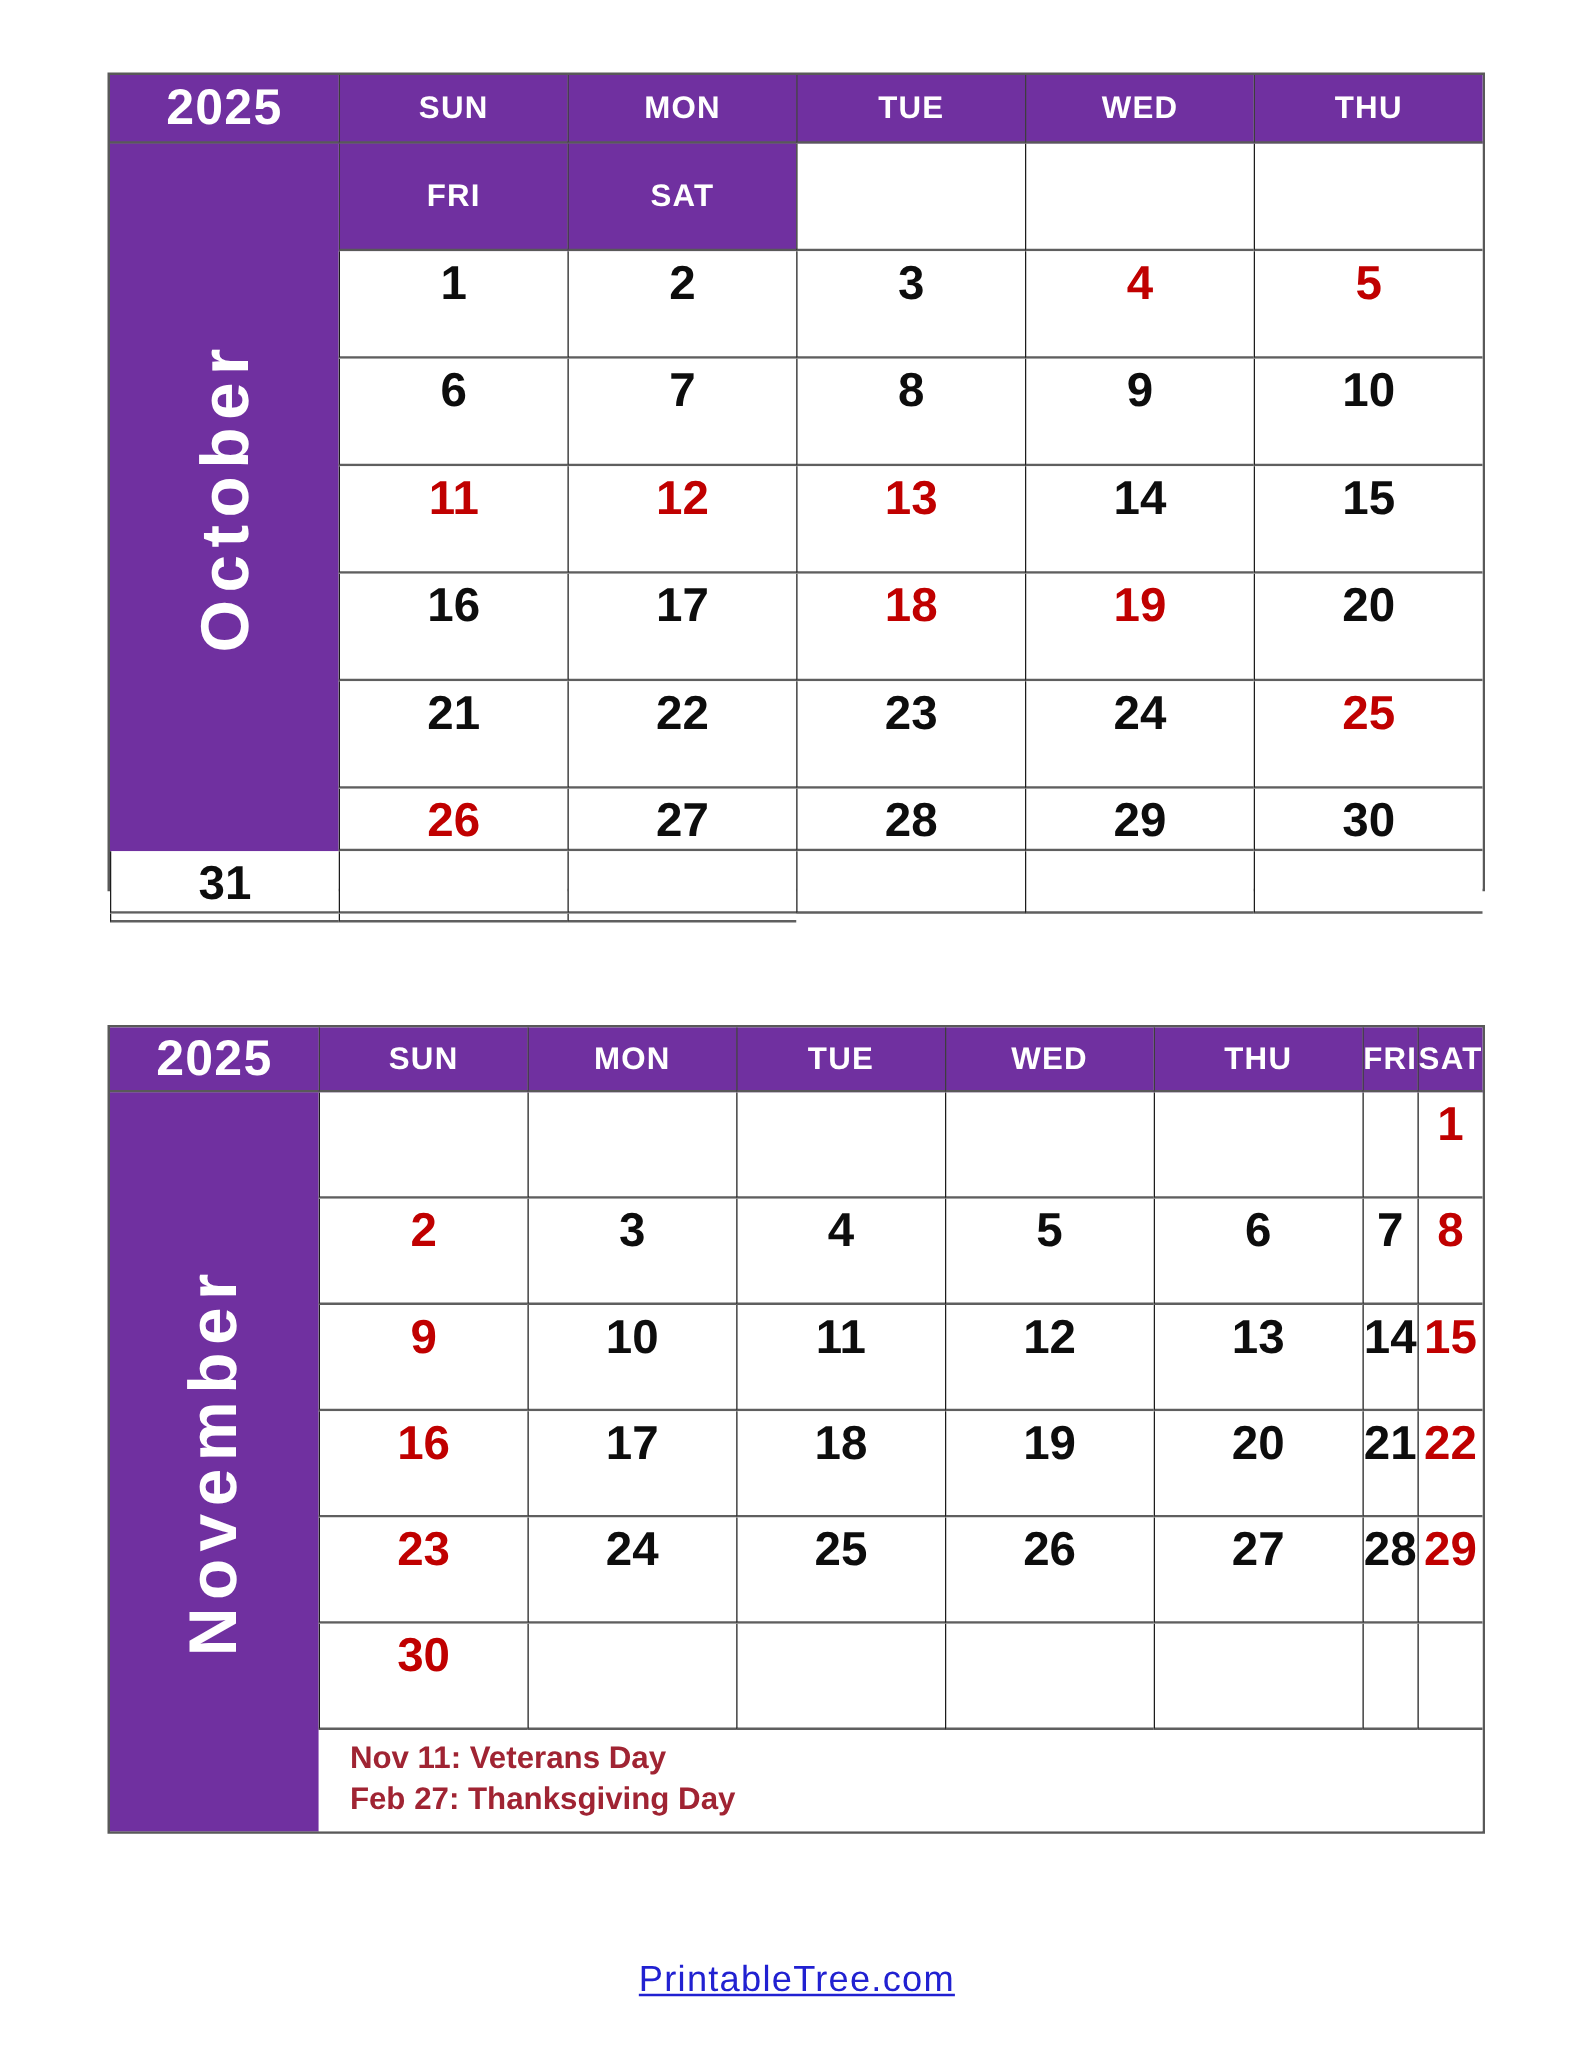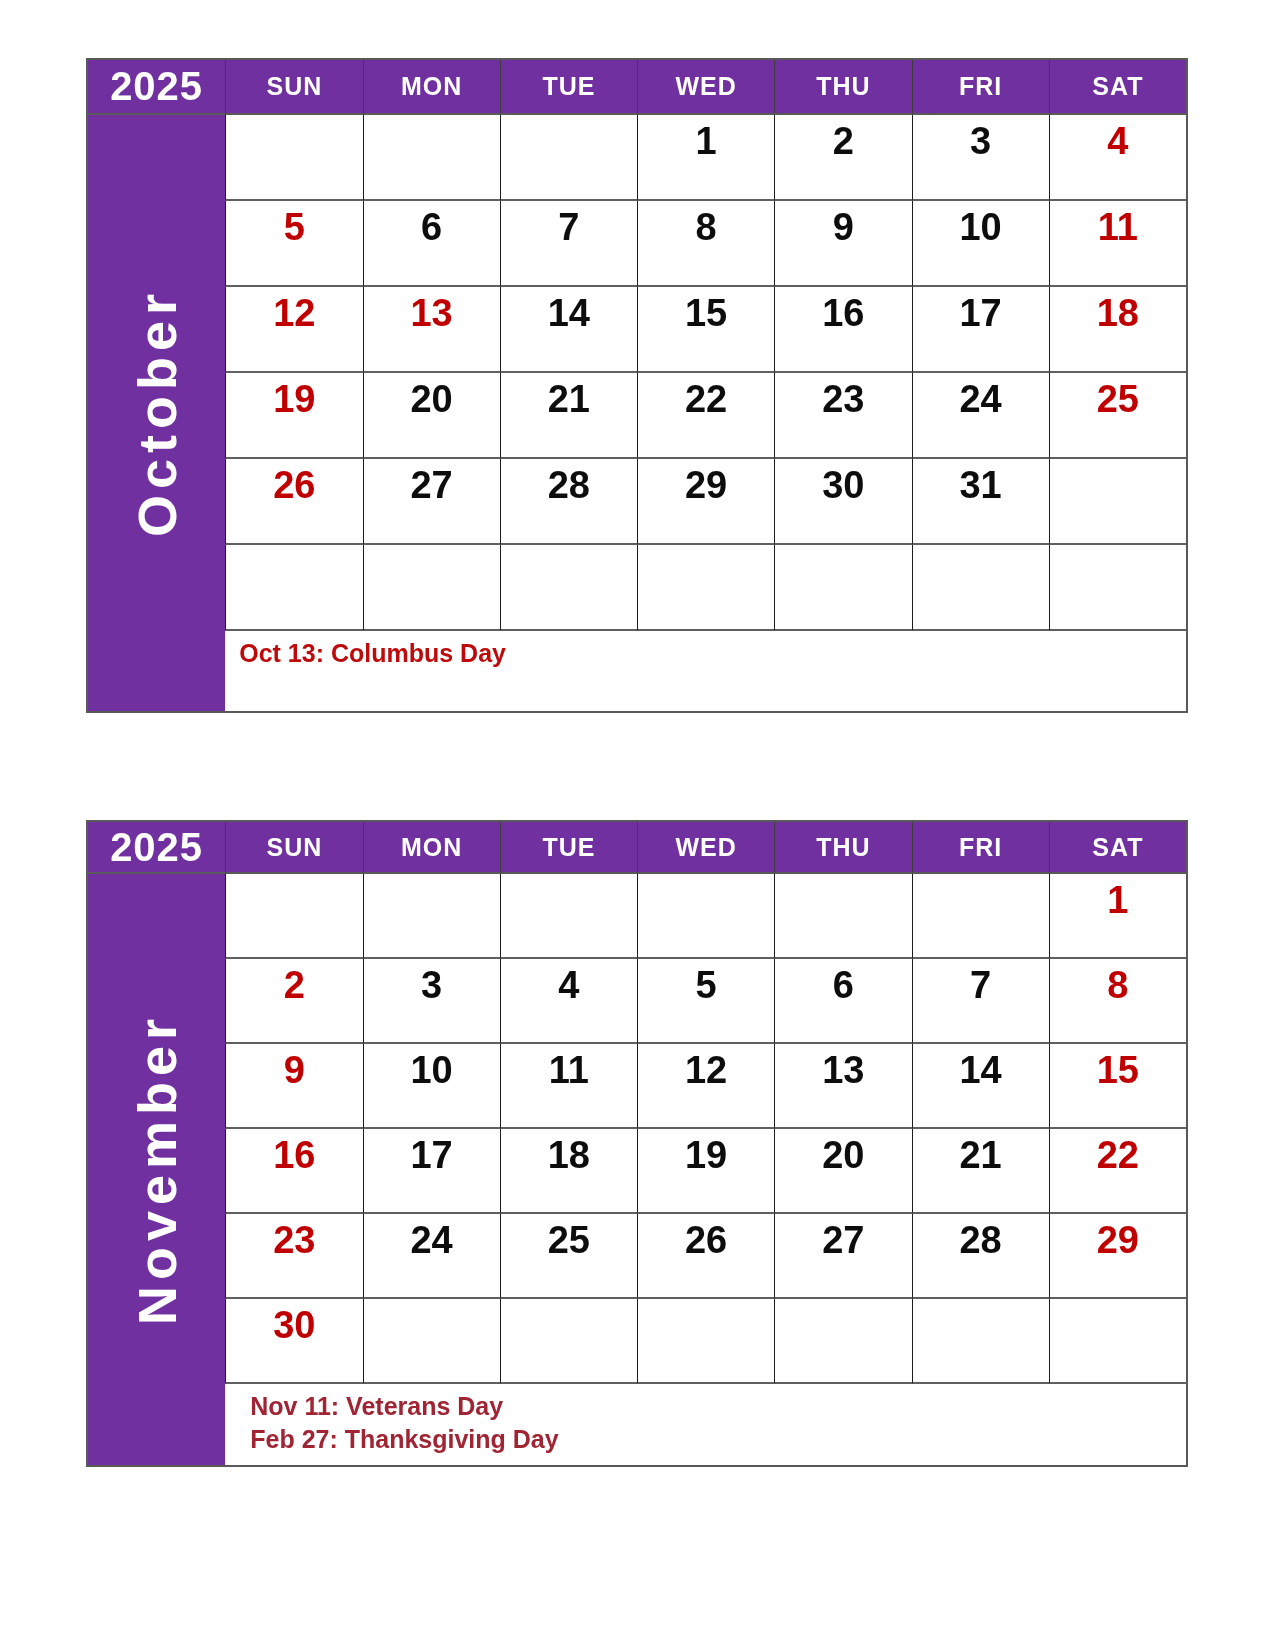--- a/index.html
+++ b/index.html
@@ -11,21 +11,21 @@
     --november-note-red:#A02433;
     --footer-blue:#2121D1;
   }
   *{margin:0;padding:0;box-sizing:border-box;}
   body{background:#ffffff;font-family:"Liberation Sans",sans-serif;}
   .page{position:relative;width:1275px;height:1650px;background:#ffffff;overflow:hidden;}
 
   .cal{
     position:absolute;left:86px;width:1102px;
     display:grid;
-    grid-template-columns:repeat(8,1fr);
+    grid-template-columns:repeat(6,1fr);
     border:2px solid var(--grid-gray);
     background:#ffffff;
   }
   .cal.oct{top:58px;height:655px;grid-template-rows:55px repeat(6,86px) 1fr;}
   .cal.nov{top:820px;height:647px;grid-template-rows:52px repeat(6,85px) 1fr;}
 
   .hy,.hd{
     background:var(--header-purple);
     color:#ffffff;font-weight:bold;
     display:flex;align-items:center;justify-content:center;
@@ -80,23 +80,20 @@
     <div class="hd">MON</div>
     <div class="hd">TUE</div>
     <div class="hd">WED</div>
     <div class="hd">THU</div>
     <div class="hd">FRI</div>
     <div class="hd">SAT</div>
     <div class="band">
       <span class="mlabel">October</span>
     </div>
     <div style="display:contents"><div class="cell"></div><div class="cell"></div><div class="cell"></div><div class="cell">1</div><div class="cell">2</div><div class="cell">3</div><div class="cell red">4</div><div class="cell red">5</div><div class="cell">6</div><div class="cell">7</div><div class="cell">8</div><div class="cell">9</div><div class="cell">10</div><div class="cell red">11</div><div class="cell red">12</div><div class="cell red">13</div><div class="cell">14</div><div class="cell">15</div><div class="cell">16</div><div class="cell">17</div><div class="cell red">18</div><div class="cell red">19</div><div class="cell">20</div><div class="cell">21</div><div class="cell">22</div><div class="cell">23</div><div class="cell">24</div><div class="cell red">25</div><div class="cell red">26</div><div class="cell">27</div><div class="cell">28</div><div class="cell">29</div><div class="cell">30</div><div class="cell">31</div><div class="cell"></div><div class="cell"></div><div class="cell"></div><div class="cell"></div><div class="cell"></div><div class="cell"></div><div class="cell"></div><div class="cell"></div></div>
-    <div class="foot">
-      <div class="note">Oct 13: Columbus Day</div>
-    </div>
   </section>
 
   <section class="cal nov">
     <div class="hy">2025</div>
     <div class="hd">SUN</div>
     <div class="hd">MON</div>
     <div class="hd">TUE</div>
     <div class="hd">WED</div>
     <div class="hd">THU</div>
     <div class="hd">FRI</div>
@@ -104,14 +101,17 @@
     <div class="band">
       <span class="mlabel">November</span>
     </div>
     <div style="display:contents"><div class="cell"></div><div class="cell"></div><div class="cell"></div><div class="cell"></div><div class="cell"></div><div class="cell"></div><div class="cell red">1</div><div class="cell red">2</div><div class="cell">3</div><div class="cell">4</div><div class="cell">5</div><div class="cell">6</div><div class="cell">7</div><div class="cell red">8</div><div class="cell red">9</div><div class="cell">10</div><div class="cell">11</div><div class="cell">12</div><div class="cell">13</div><div class="cell">14</div><div class="cell red">15</div><div class="cell red">16</div><div class="cell">17</div><div class="cell">18</div><div class="cell">19</div><div class="cell">20</div><div class="cell">21</div><div class="cell red">22</div><div class="cell red">23</div><div class="cell">24</div><div class="cell">25</div><div class="cell">26</div><div class="cell">27</div><div class="cell">28</div><div class="cell red">29</div><div class="cell red">30</div><div class="cell"></div><div class="cell"></div><div class="cell"></div><div class="cell"></div><div class="cell"></div><div class="cell"></div></div>
     <div class="foot">
       <div class="note">Nov 11: Veterans Day</div>
       <div class="note">Feb 27: Thanksgiving Day</div>
     </div>
   </section>
 
+  <div class="footer">
+    <span class="flink">PrintableTree.com</span>
+  </div>
 
 </div>
 
 </body></html>

